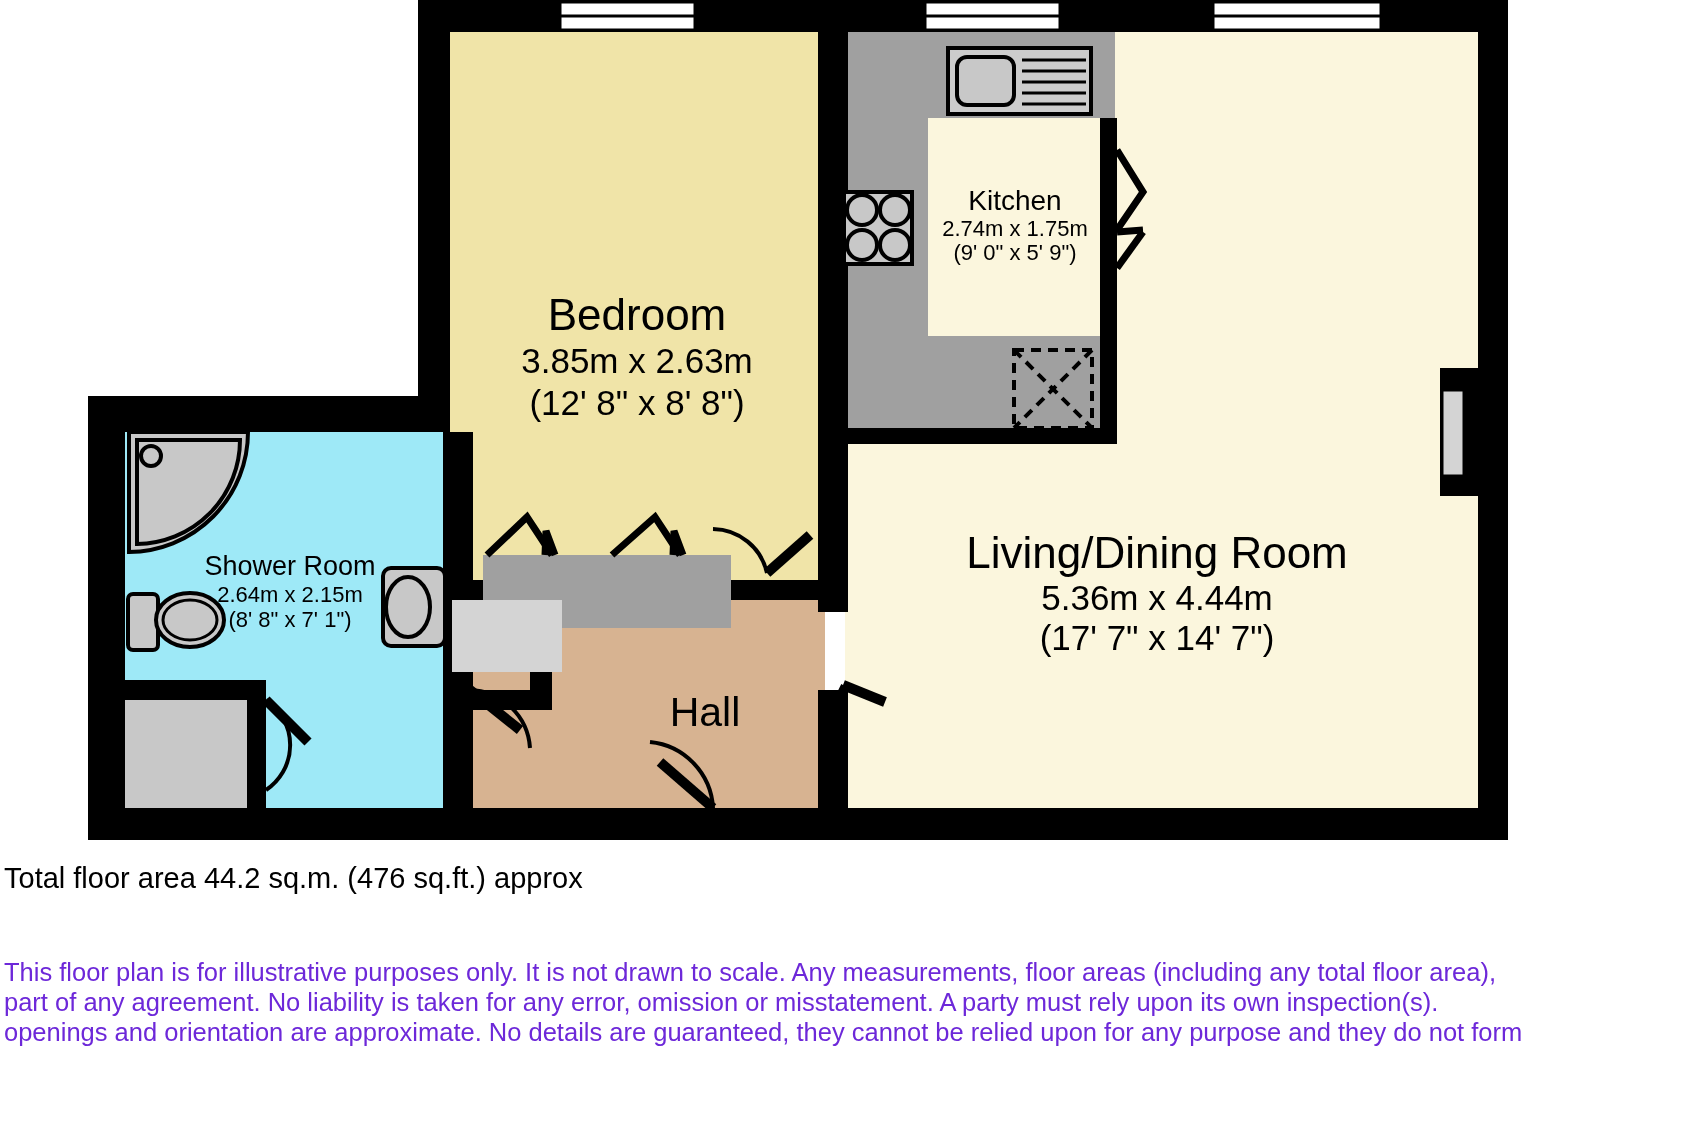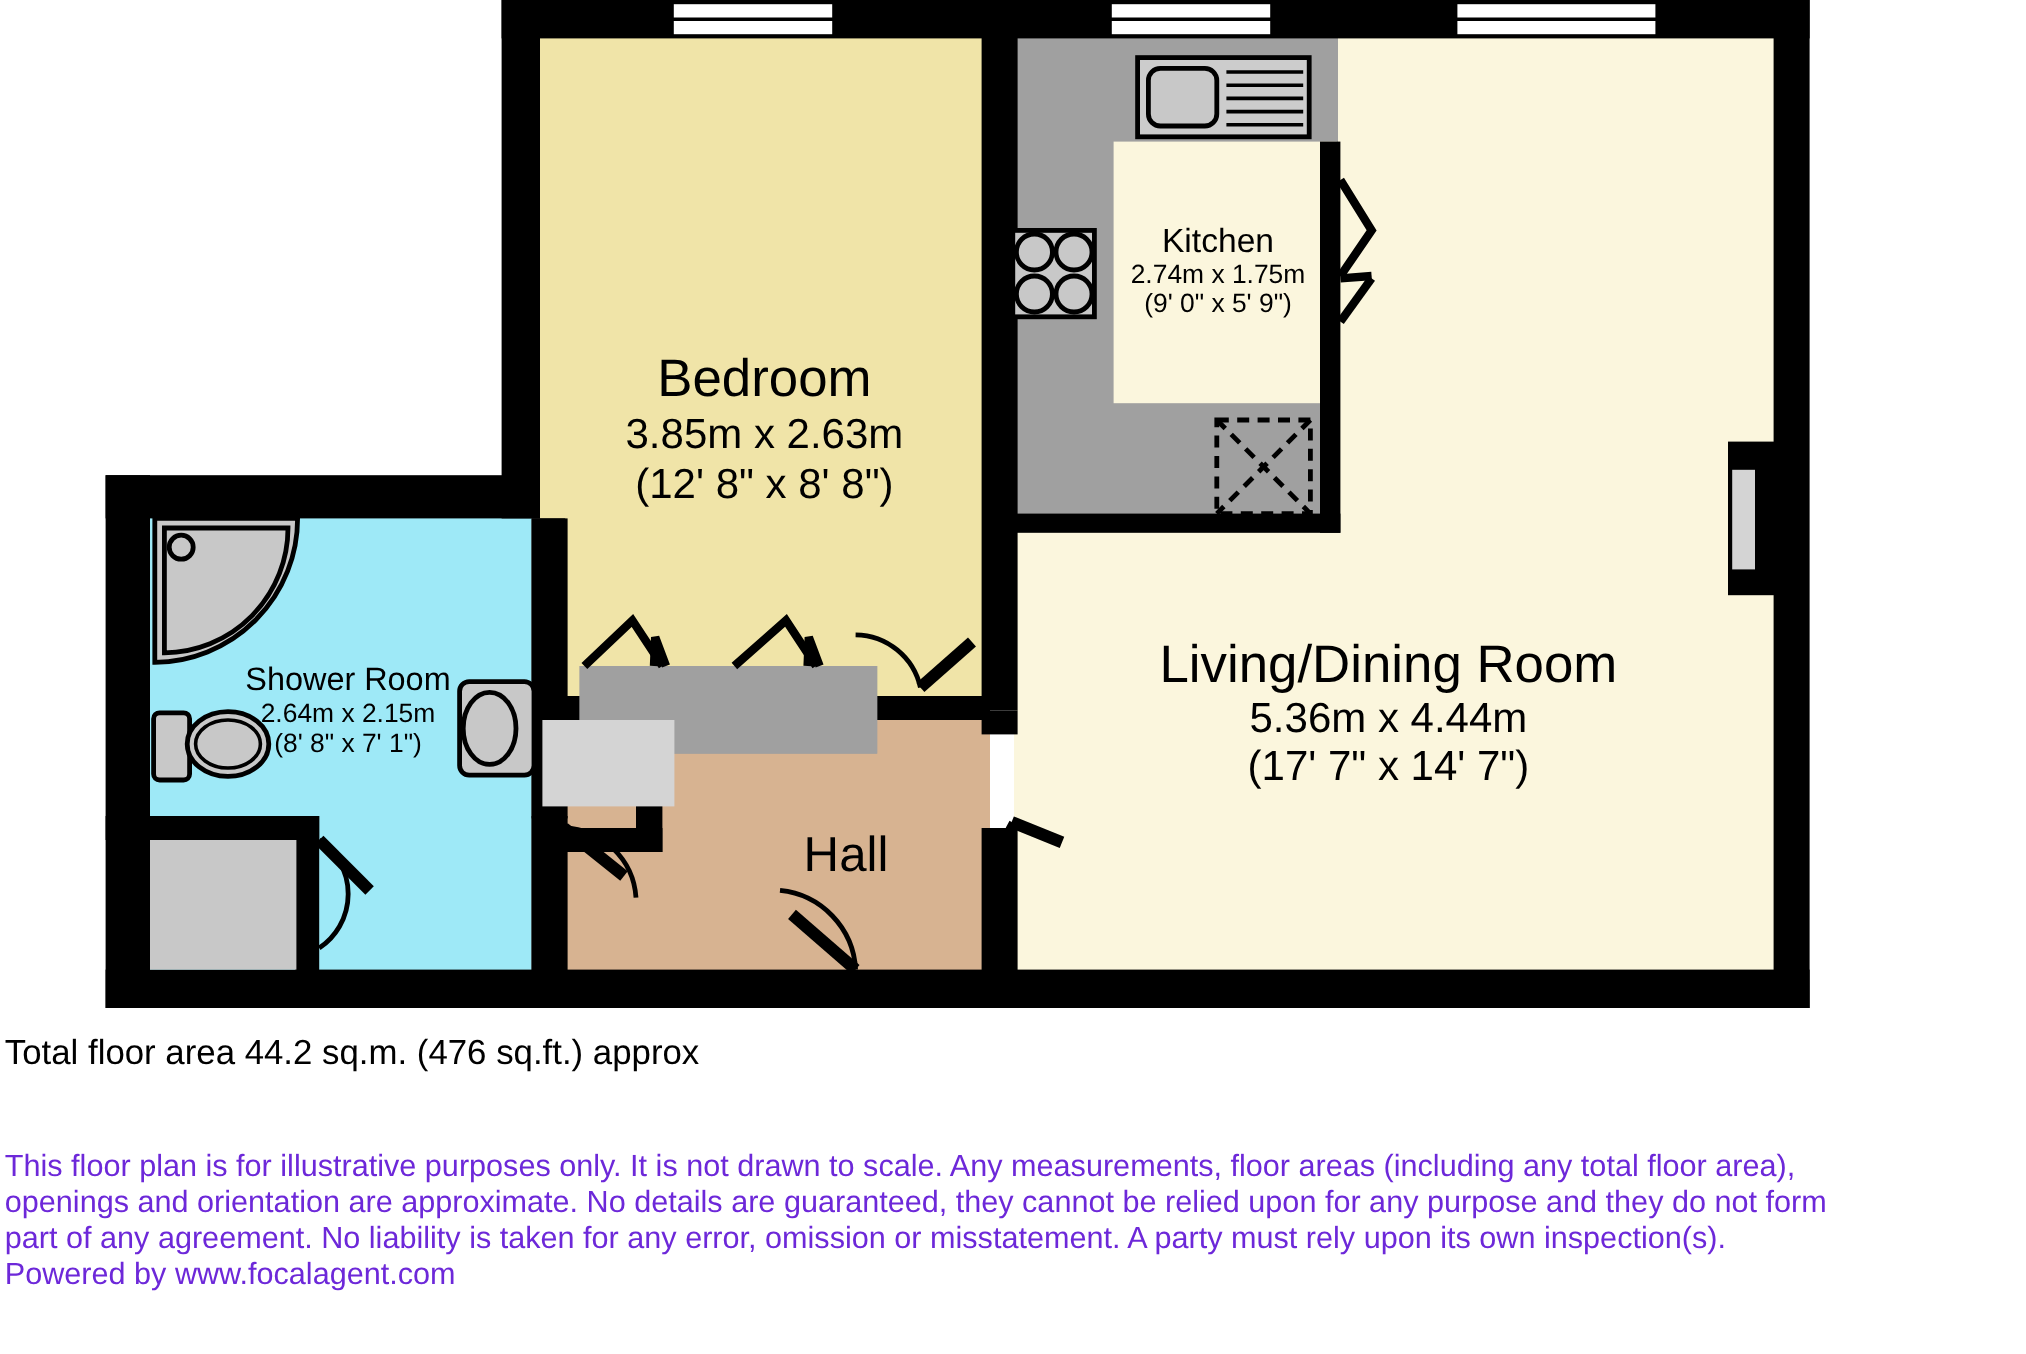--- a/index.html
+++ b/index.html
@@ -198,18 +198,17 @@
 
       <text class="rm-name" x="705" y="726" font-size="41">Hall</text>
     </g>
 
   </svg>
 
   <div class="foot-area">Total floor area 44.2 sq.m. (476 sq.ft.) approx</div>
 
   <div class="foot-disc">
     <span>This floor plan is for illustrative purposes only. It is not drawn to scale. Any measurements, floor areas (including any total floor area),</span>
+    <span>part of any agreement. No liability is taken for any error, omission or misstatement. A party must rely upon its own inspection(s).</span>
     <span>openings and orientation are approximate. No details are guaranteed, they cannot be relied upon for any purpose and they do not form</span>
-    <span>part of any agreement. No liability is taken for any error, omission or misstatement. A party must rely upon its own inspection(s).</span>
-    <span>Powered by www.focalagent.com</span>
   </div>
 
 </div>
 
 </body></html>

